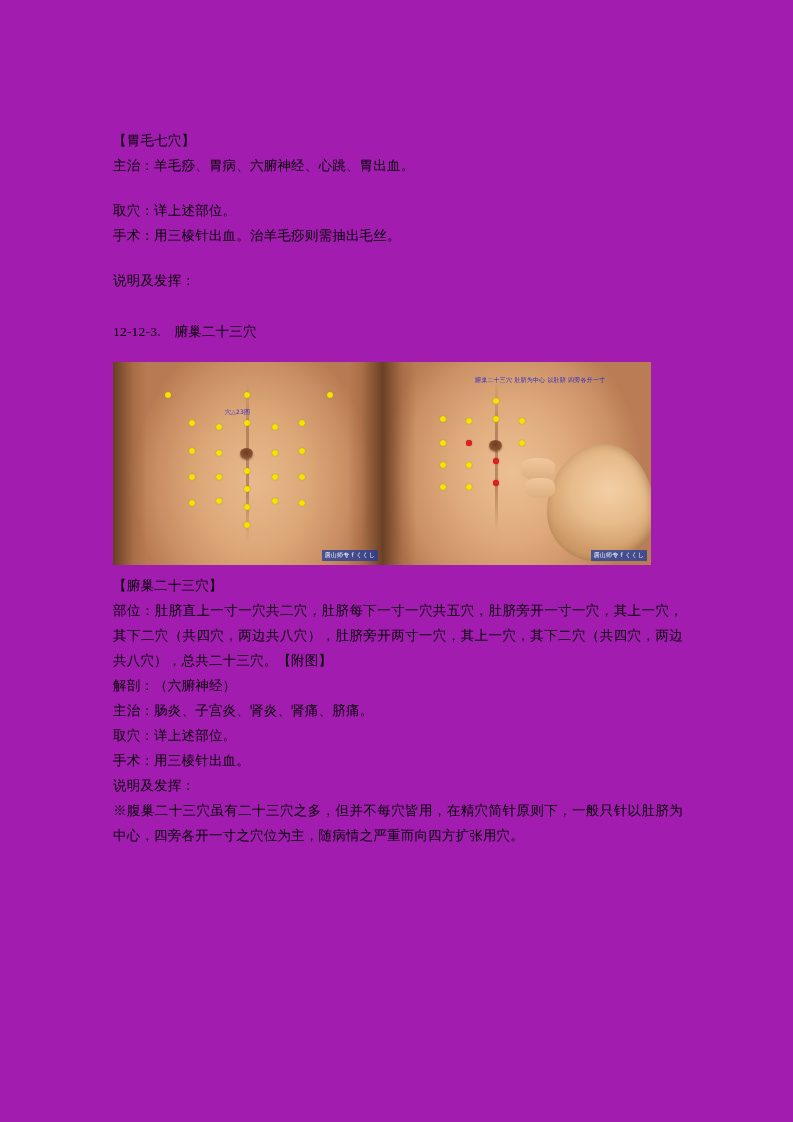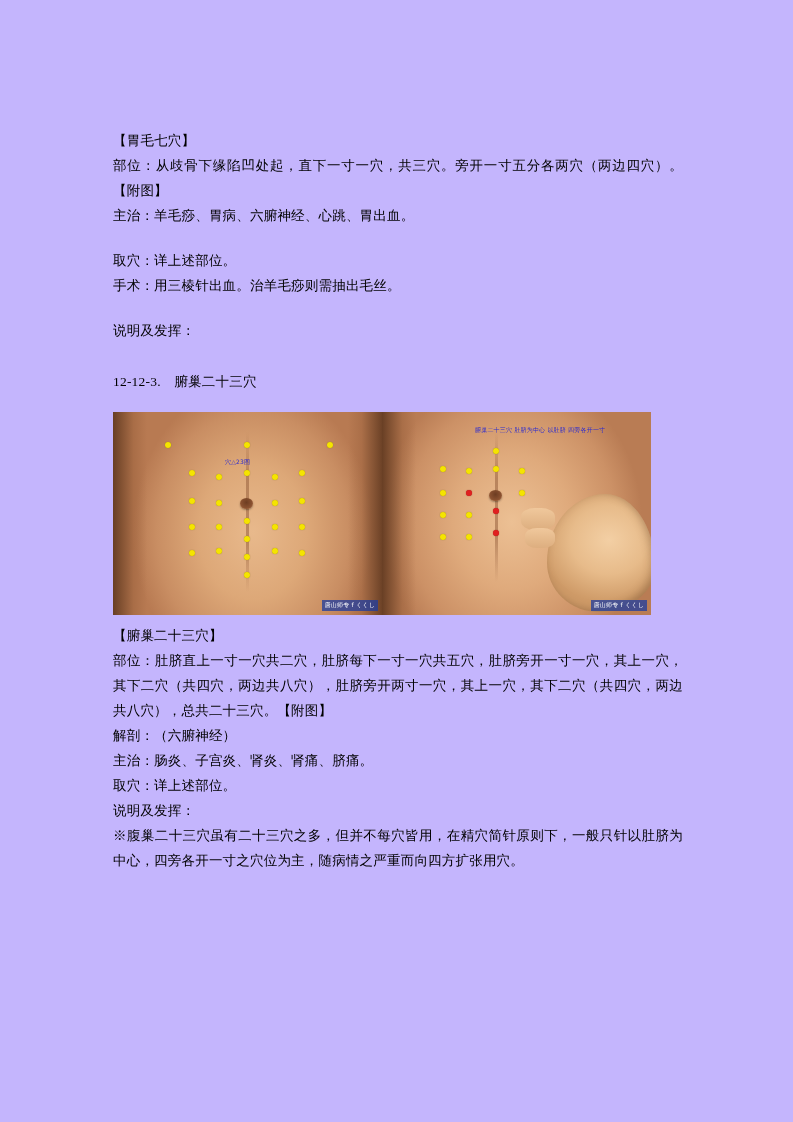--- a/index.html
+++ b/index.html
@@ -14,21 +14,21 @@
     color: #000000;
     position: relative;
     overflow: hidden;
   }
   .page {
     position: absolute;
     left: 0;
     top: 0;
     width: 793px;
     height: 1122px;
-    background: #c4b5fd;
+    background: #a21caf;
   }
   .content {
     position: absolute;
     left: 113px;
     top: 128px;
     width: 570px;
   }
   p.line {
     margin: 0 0 0 0;
     font-size: 13.5px;
@@ -147,21 +147,20 @@
     border-radius: 40%;
   }
 </style>
 </head>
 <body>
 
 <div class="page">
   <div class="content">
 
     <p class="line section-head">【胃毛七穴】</p>
-    <p class="line">部位：从歧骨下缘陷凹处起，直下一寸一穴，共三穴。旁开一寸五分各两穴（两边四穴）。【附图】</p>
     <p class="line">主治：羊毛痧、胃病、六腑神经、心跳、胃出血。</p>
 
     <div class="gap-md"></div>
 
     <p class="line">取穴：详上述部位。</p>
     <p class="line">手术：用三棱针出血。治羊毛痧则需抽出毛丝。</p>
 
     <div class="gap-md"></div>
 
     <p class="line">说明及发挥：</p>
@@ -250,17 +249,18 @@
 
     </div>
 
     <div style="height:8px;"></div>
 
     <p class="line section-head">【腑巢二十三穴】</p>
     <p class="line">部位：肚脐直上一寸一穴共二穴，肚脐每下一寸一穴共五穴，肚脐旁开一寸一穴，其上一穴，其下二穴（共四穴，两边共八穴），肚脐旁开两寸一穴，其上一穴，其下二穴（共四穴，两边共八穴），总共二十三穴。【附图】</p>
     <p class="line">解剖：（六腑神经）</p>
     <p class="line">主治：肠炎、子宫炎、肾炎、肾痛、脐痛。</p>
     <p class="line">取穴：详上述部位。</p>
+    <p class="line">手术：用三棱针出血。</p>
     <p class="line">说明及发挥：</p>
     <p class="line">※腹巢二十三穴虽有二十三穴之多，但并不每穴皆用，在精穴简针原则下，一般只针以肚脐为中心，四旁各开一寸之穴位为主，随病情之严重而向四方扩张用穴。</p>
 
   </div>
 </div>
 
 </body></html>

